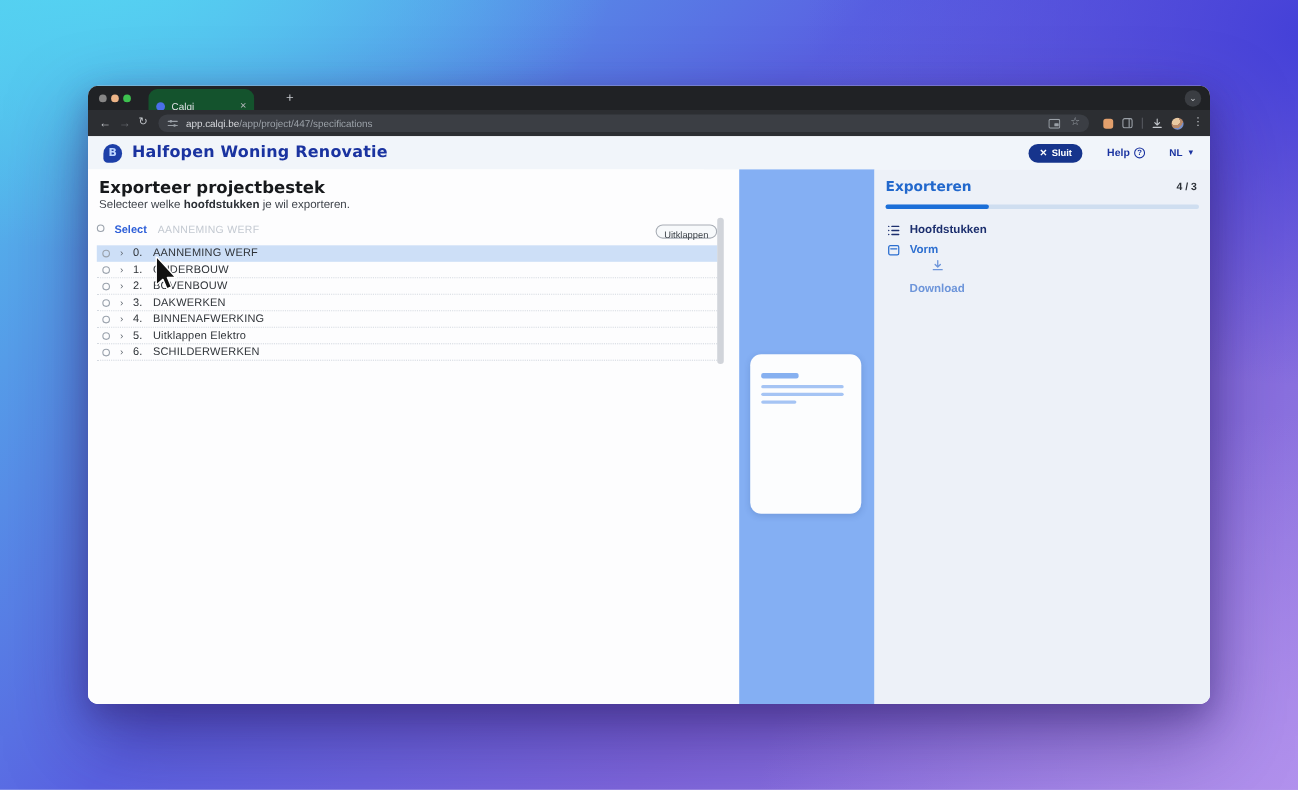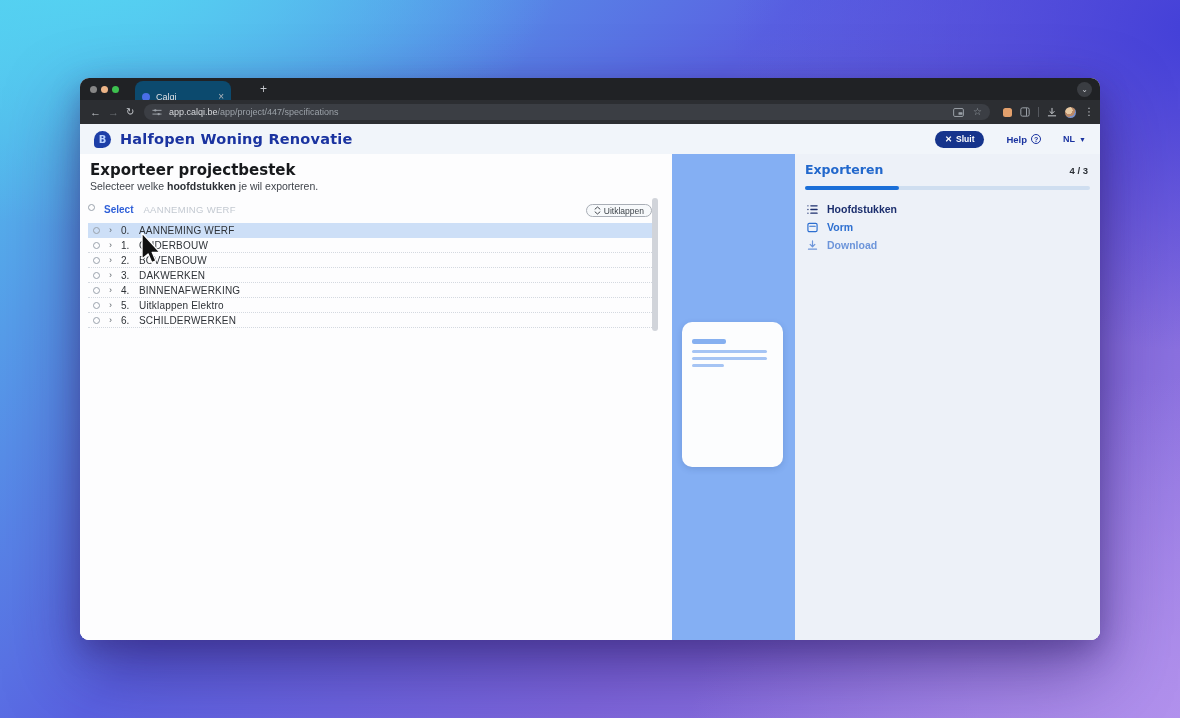--- a/index.html
+++ b/index.html
@@ -19,21 +19,21 @@
     position:absolute; left:80px; top:78px; width:1020px; height:562px;
     border-radius:9px; overflow:hidden;
     box-shadow:0 30px 70px rgba(45,28,105,.5), 0 10px 28px rgba(45,28,105,.35);
     background:#fdfdfe;
   }
   .tabstrip { position:absolute; left:0; top:0; width:100%; height:22px; background:#202225; }
   .tl { position:absolute; top:7.5px; width:7px; height:7px; border-radius:50%; }
   .tl.r { left:10px; background:#868686; }
   .tl.y { left:21px; background:#ecb487; }
   .tl.g { left:32px; background:#3dc14f; }
-  .tab { position:absolute; left:55px; top:3px; width:96px; height:19px; background:#0c4a6e;
+  .tab { position:absolute; left:55px; top:3px; width:96px; height:19px; background:#14532d;
          border-radius:8px 8px 0 0; display:flex; align-items:center; padding:16px 7px; gap:6px; }
   .favicon { width:8px; height:8px; border-radius:50%; background:#4a6fe8; flex:0 0 auto; }
   .tab-title { font-size:9px; color:#dfe1e5; flex:1 1 auto; white-space:nowrap; overflow:hidden; }
   .tab-close { font-size:10px; color:#b4b7bc; line-height:1; }
   .newtab { position:absolute; left:180px; top:4px; font-size:12px; color:#c6c9ce; }
   .strip-chevron { position:absolute; right:8px; top:4px; width:15px; height:15px; border-radius:50%;
          background:#3a3d42; color:#c6c9ce; font-size:8px; display:flex; align-items:center; justify-content:center; }
 
   .toolbar { position:absolute; left:0; top:22px; width:100%; height:24px; background:#2c2e32; }
   .nav-ic { position:absolute; top:5px; font-size:11px; color:#c6c9ce; line-height:14px; }
@@ -79,21 +79,21 @@
         font-family:"DejaVu Sans", sans-serif; }
   .subtitle { position:absolute; left:10px; top:26px; font-size:10.5px; color:#40454c; }
   .subtitle b { color:#2b2f35; }
 
   .select-row { position:absolute; left:8px; top:50px; width:564px; height:15px; display:flex; align-items:flex-start; }
   .radio { width:7px; height:7px; border:1.3px solid #9aa2ac; border-radius:50%; background:transparent; flex:0 0 auto; }
   .select-label { margin-left:9px; font-size:10px; font-weight:bold; color:#2e5fd8; }
   .select-ghost { margin-left:10px; font-size:9.5px; color:#c3c9d1; letter-spacing:.3px; }
   .expand-btn { margin-left:auto; height:13px; border:1px solid #a9aeb6; border-radius:8px; background:#f7f9fb;
                 color:#3c4248; font-size:8.5px; display:flex; align-items:center; gap:3px; padding:0 7px;
-                font-family:"Liberation Sans", sans-serif; }
+                font-family:"Liberation Sans", sans-serif;flex-direction:column; }
   .unfold { width:7px; height:9px; }
 
   .list { position:absolute; left:8px; top:69px; width:564px; }
   .row { display:flex; align-items:center; height:15px; border-bottom:1px dotted #d4d9e0;
          font-size:10px; color:#2e3237; padding-left:5px; }
   .row .chev { margin-left:9px; color:#596068; font-size:9px; line-height:1; }
   .row .num { margin-left:9px; width:13px; }
   .row .lbl { margin-left:5px; letter-spacing:.2px; }
   .row-hl { background:#cddff7; border-bottom-color:transparent; }
 
@@ -113,21 +113,21 @@
   .wiz-title { position:absolute; left:10px; top:8px; font-size:12.5px; font-weight:bold; color:#2268cc;
                font-family:"DejaVu Sans", sans-serif; }
   .wiz-count { position:absolute; right:12px; top:11px; font-size:9.5px; font-weight:bold; color:#2a2f36; }
   .progress { position:absolute; left:10px; top:32px; width:285px; height:4px; background:#cfdef0; border-radius:2px; }
   .progress-fill { height:100%; background:#1b6fd8; border-radius:2px; }
   .steps { position:absolute; left:12px; top:46px; }
   .step { display:flex; align-items:center; gap:9px; height:18px; font-size:10.5px; font-weight:bold; }
   .step svg { width:11px; height:11px; flex:0 0 auto; }
   .step-1 { color:#1c2f6e; }
   .step-2 { color:#2d6fd0; }
-  .step-3 { color:#6d95da; }
+  .step-3 { color:#6d95da;flex-direction:column; }
 
   .cursor { position:absolute; left:140px; top:233px; width:21px; height:31px; z-index:50; }
 </style>
 </head>
 <body>
 
 <div class="window">
 
   <div class="tabstrip">
     <span class="tl r"></span>

